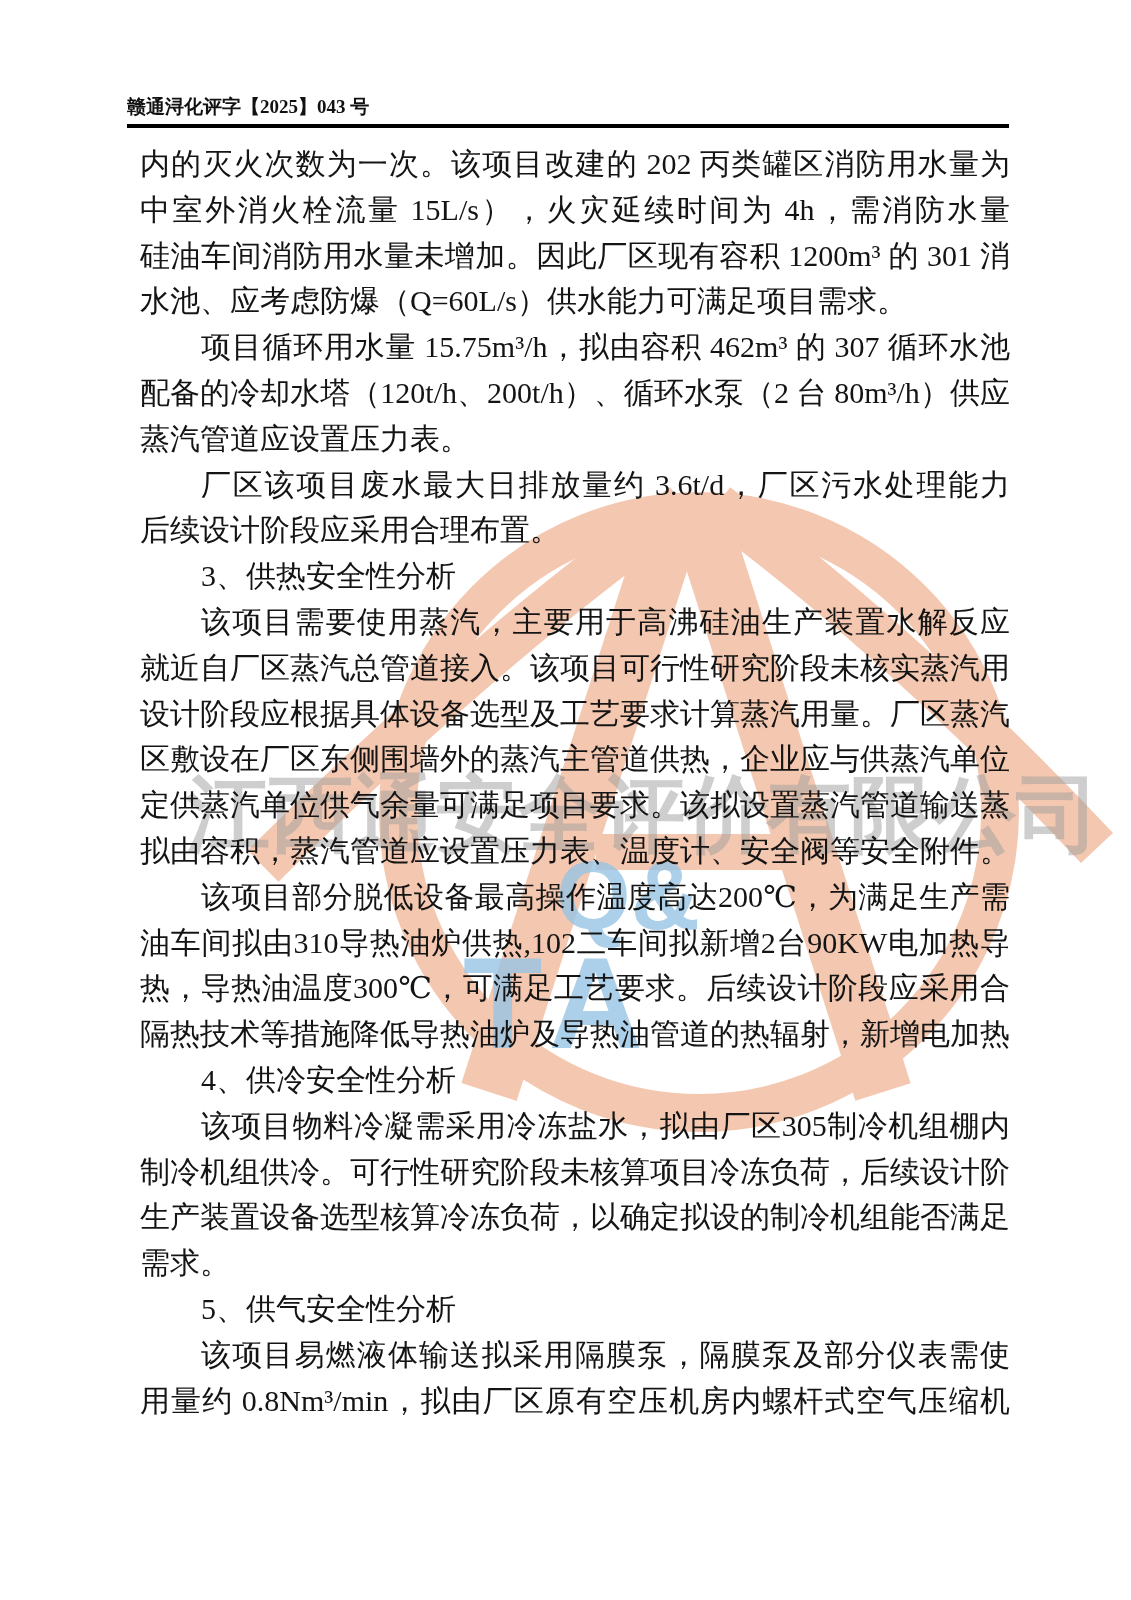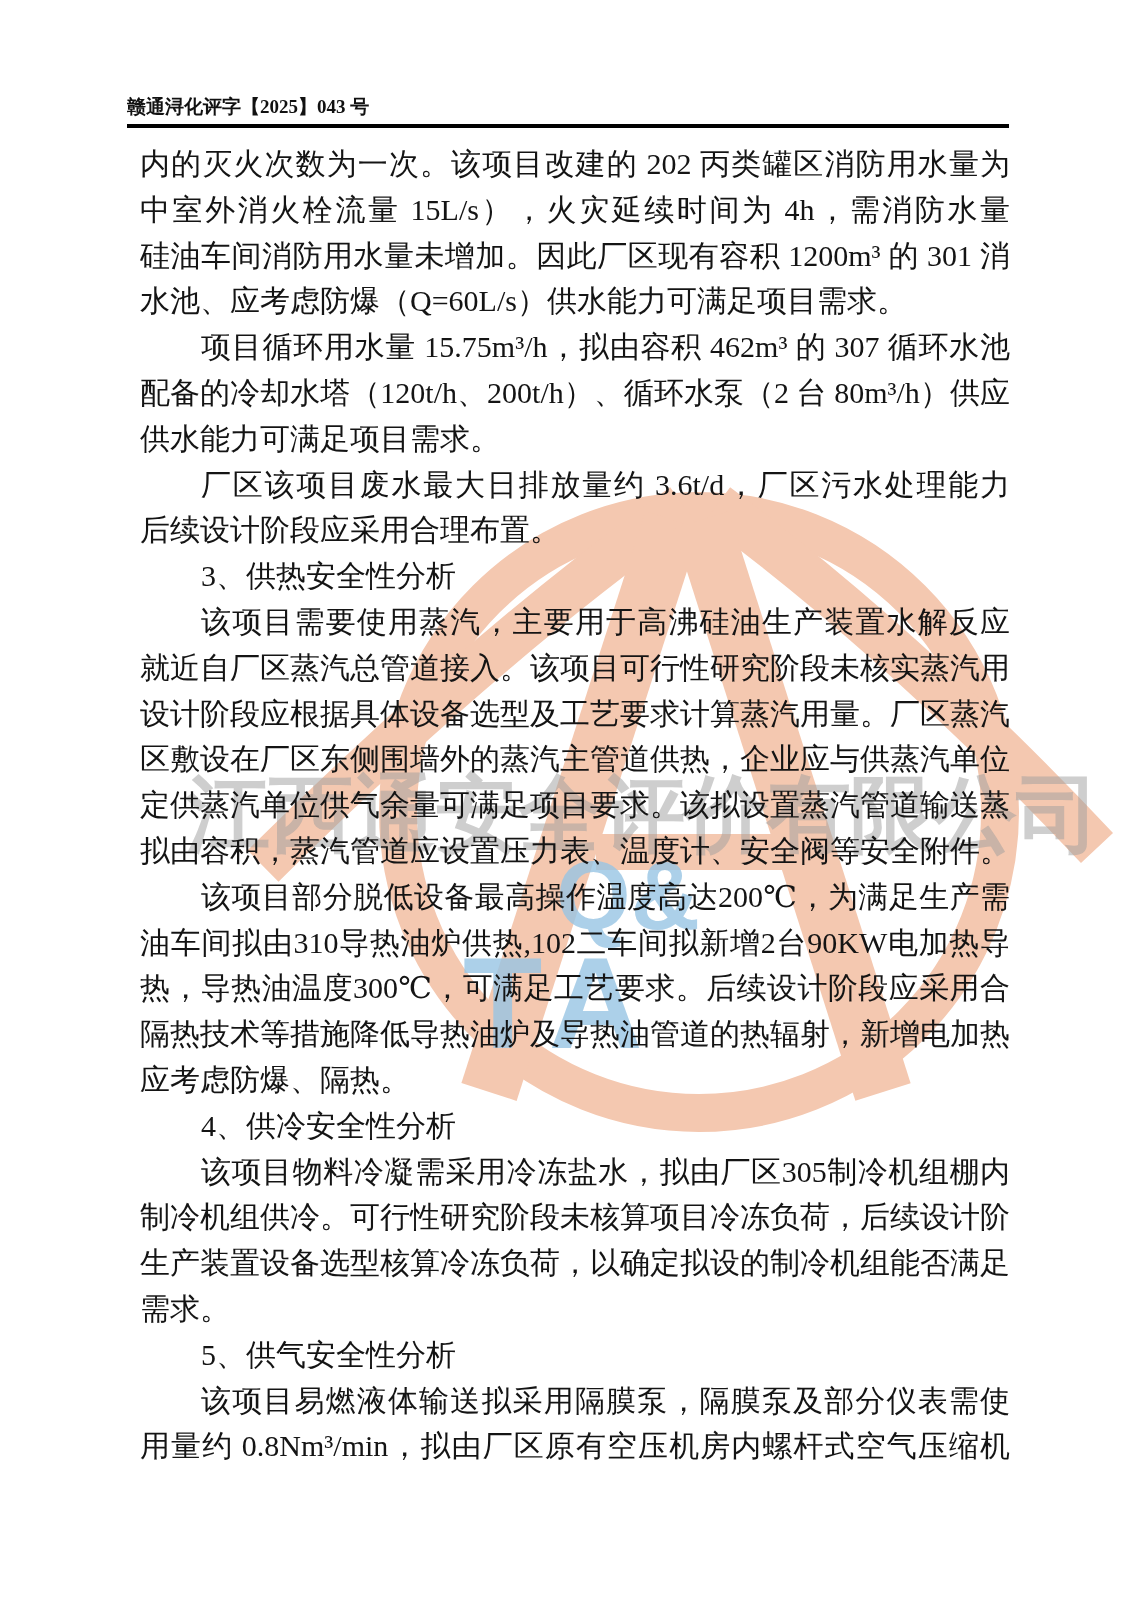--- a/index.html
+++ b/index.html
@@ -72,35 +72,34 @@
   </div>
   <div class="header-rule"></div>
 
   <div class="content">
       <div class="line j">内的灭火次数为一次。该项目改建的 202 丙类罐区消防用水量为 26.7L/s（其</div>
       <div class="line j">中室外消火栓流量 15L/s），火灾延续时间为 4h，需消防水量 384.48m³。101</div>
       <div class="line j">硅油车间消防用水量未增加。因此厂区现有容积 1200m³ 的 301 消防（循环）</div>
       <div class="line">水池、应考虑防爆（Q=60L/s）供水能力可满足项目需求。</div>
       <div class="line j i">项目循环用水量 15.75m³/h，拟由容积 462m³ 的 307 循环水池及相应已</div>
       <div class="line j">配备的冷却水塔（120t/h、200t/h）、循环水泵（2 台 80m³/h）供应循环水，</div>
-      <div class="line">供水能力可满足项目需求。</div>
+      <div class="line">蒸汽管道应设置压力表。</div>
       <div class="line j i">厂区该项目废水最大日排放量约 3.6t/d，厂区污水处理能力 35t/d，处理</div>
       <div class="line">后续设计阶段应采用合理布置。</div>
       <div class="line i">3、供热安全性分析</div>
       <div class="line j i">该项目需要使用蒸汽，主要用于高沸硅油生产装置水解反应器供热，拟</div>
       <div class="line j">就近自厂区蒸汽总管道接入。该项目可行性研究阶段未核实蒸汽用量，后续</div>
       <div class="line j">设计阶段应根据具体设备选型及工艺要求计算蒸汽用量。厂区蒸汽总管由园</div>
       <div class="line j">区敷设在厂区东侧围墙外的蒸汽主管道供热，企业应与供蒸汽单位协商，确</div>
       <div class="line j">定供蒸汽单位供气余量可满足项目要求。该拟设置蒸汽管道输送蒸汽至各需</div>
       <div class="line">拟由容积，蒸汽管道应设置压力表、温度计、安全阀等安全附件。</div>
       <div class="line j i">该项目部分脱低设备最高操作温度高达200℃，为满足生产需要，101硅</div>
       <div class="line j">油车间拟由310导热油炉供热,102二车间拟新增2台90KW电加热导热油炉供</div>
       <div class="line j">热，导热油温度300℃，可满足工艺要求。后续设计阶段应采用合理布置、</div>
       <div class="line j">隔热技术等措施降低导热油炉及导热油管道的热辐射，新增电加热导热油炉</div>
-      <div class="line">应考虑防爆、隔热。</div>
       <div class="line i">4、供冷安全性分析</div>
       <div class="line j i">该项目物料冷凝需采用冷冻盐水，拟由厂区305制冷机组棚内的螺杆式</div>
       <div class="line j">制冷机组供冷。可行性研究阶段未核算项目冷冻负荷，后续设计阶段应根据</div>
       <div class="line j">生产装置设备选型核算冷冻负荷，以确定拟设的制冷机组能否满足项目供冷</div>
       <div class="line">需求。</div>
       <div class="line i">5、供气安全性分析</div>
       <div class="line j i">该项目易燃液体输送拟采用隔膜泵，隔膜泵及部分仪表需使用压缩空气，</div>
       <div class="line j">用量约 0.8Nm³/min，拟由厂区原有空压机房内螺杆式空气压缩机供气，其供</div>
     </div>
 

